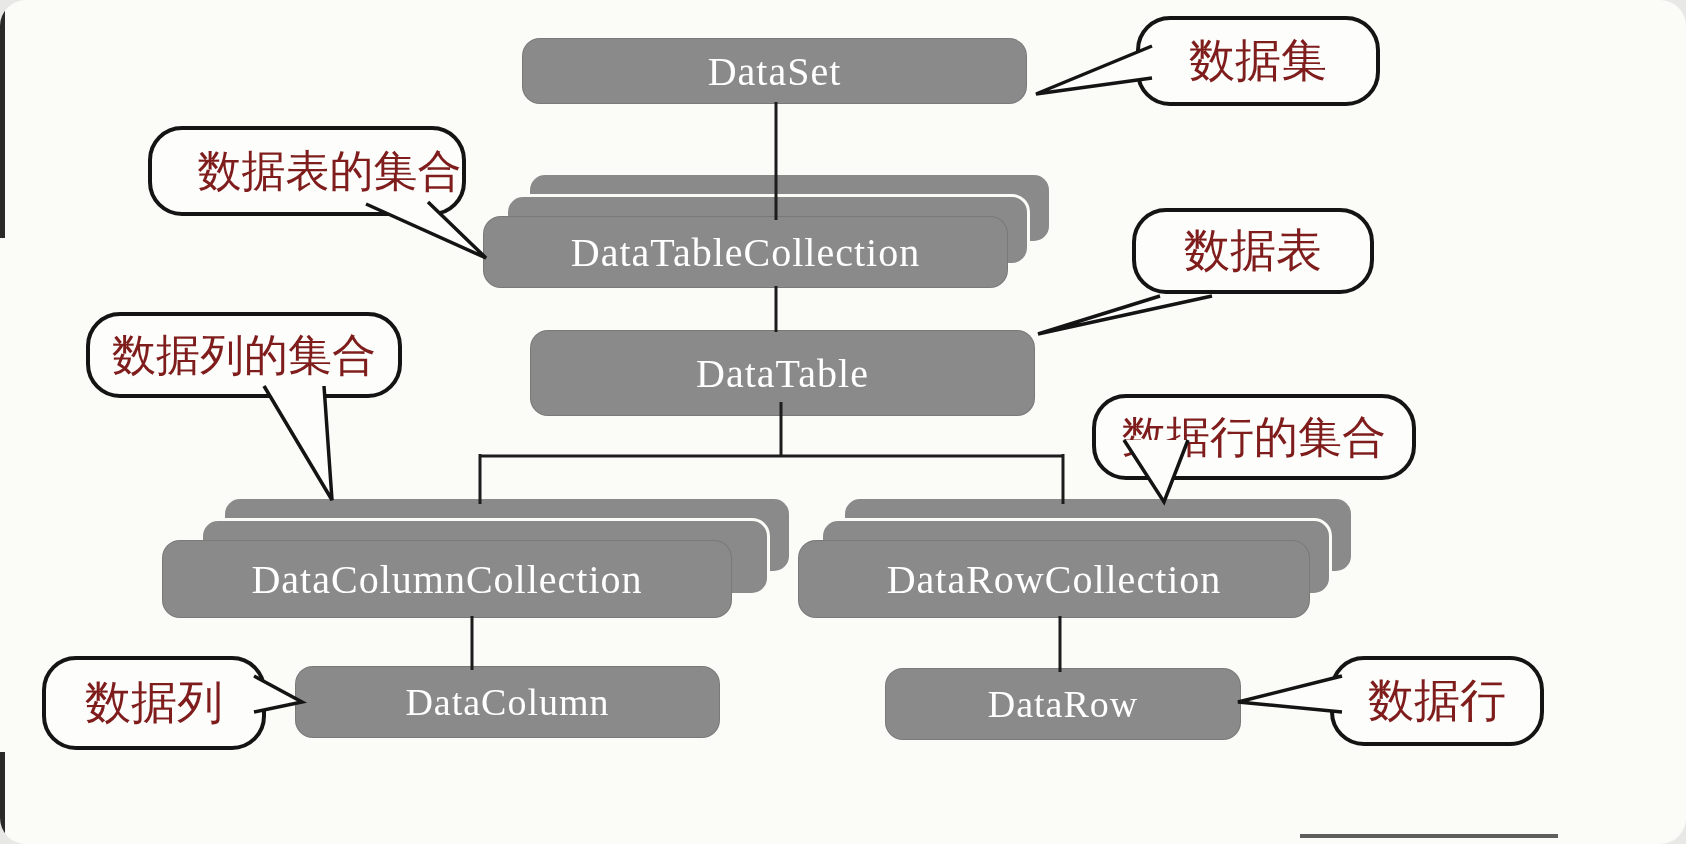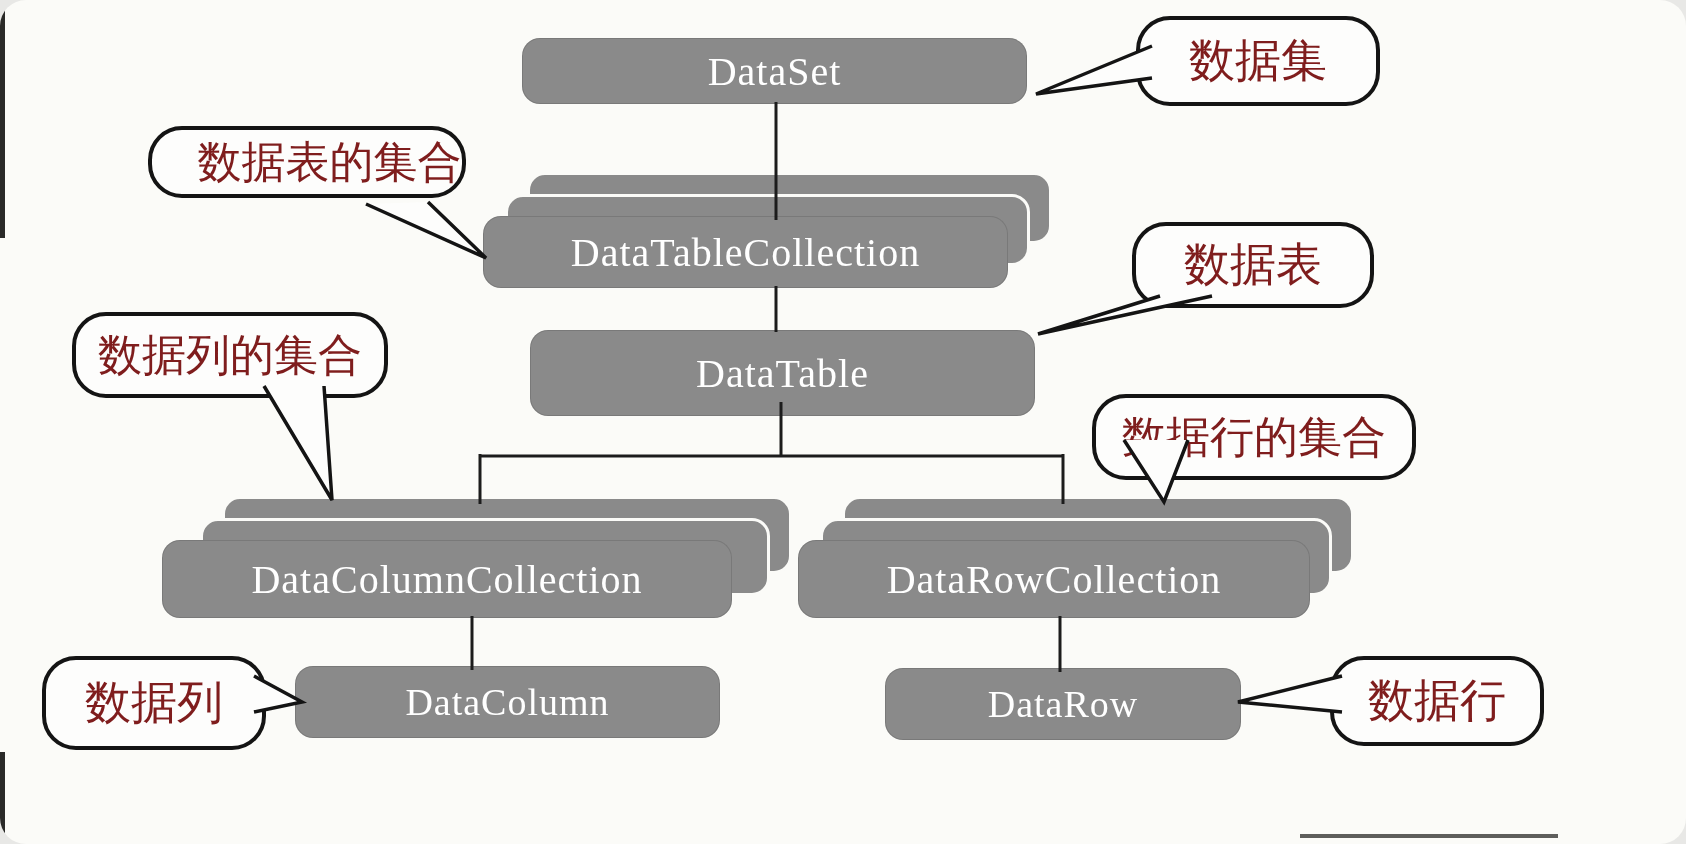--- a/index.html
+++ b/index.html
@@ -119,29 +119,29 @@
   </div>
 
   <div class="node" style="left:885px;top:668px;width:356px;height:72px;font-size:38px;">
     <span>DataRow</span>
   </div>
 
   <div class="bubble" style="left:1136px;top:16px;width:244px;height:90px;font-size:46px;">
     <span>数据集</span>
   </div>
 
-  <div class="bubble" style="left:148px;top:126px;width:318px;height:72px;padding-left:45px;">
+  <div class="bubble" style="left:148px;top:126px;width:318px;height:90px;padding-left:45px;">
     <span>数据表的集合</span>
   </div>
 
-  <div class="bubble" style="left:1132px;top:222px;width:242px;height:86px;font-size:46px;">
+  <div class="bubble" style="left:1132px;top:208px;width:242px;height:86px;font-size:46px;">
     <span>数据表</span>
   </div>
 
-  <div class="bubble" style="left:72px;top:312px;width:316px;height:86px;">
+  <div class="bubble" style="left:86px;top:312px;width:316px;height:86px;">
     <span>数据列的集合</span>
   </div>
 
   <div class="bubble" style="left:1092px;top:366px;width:324px;height:86px;margin-top:28px;">
     <span>数据行的集合</span>
   </div>
 
   <div class="bubble" style="left:42px;top:656px;width:224px;height:94px;font-size:46px;">
     <span>数据列</span>
   </div>

